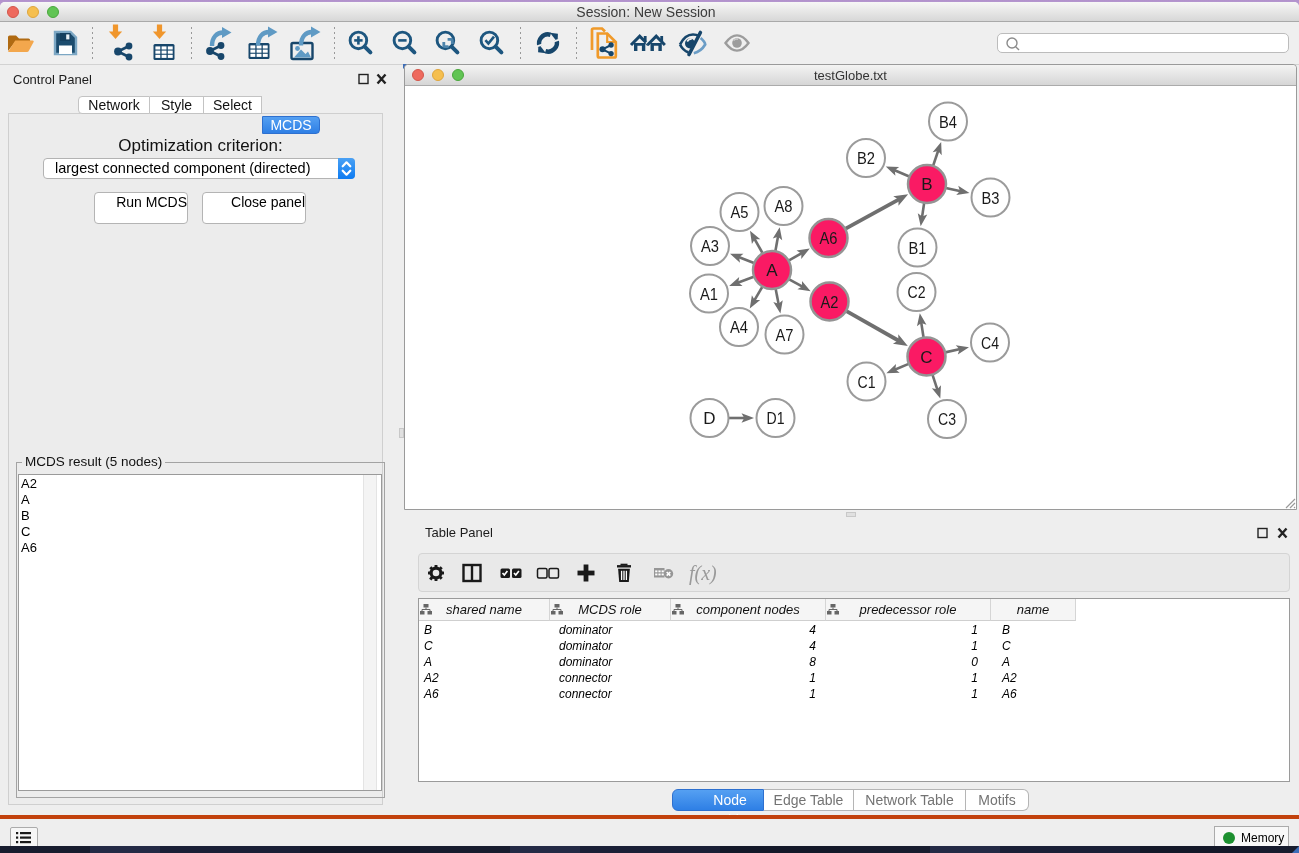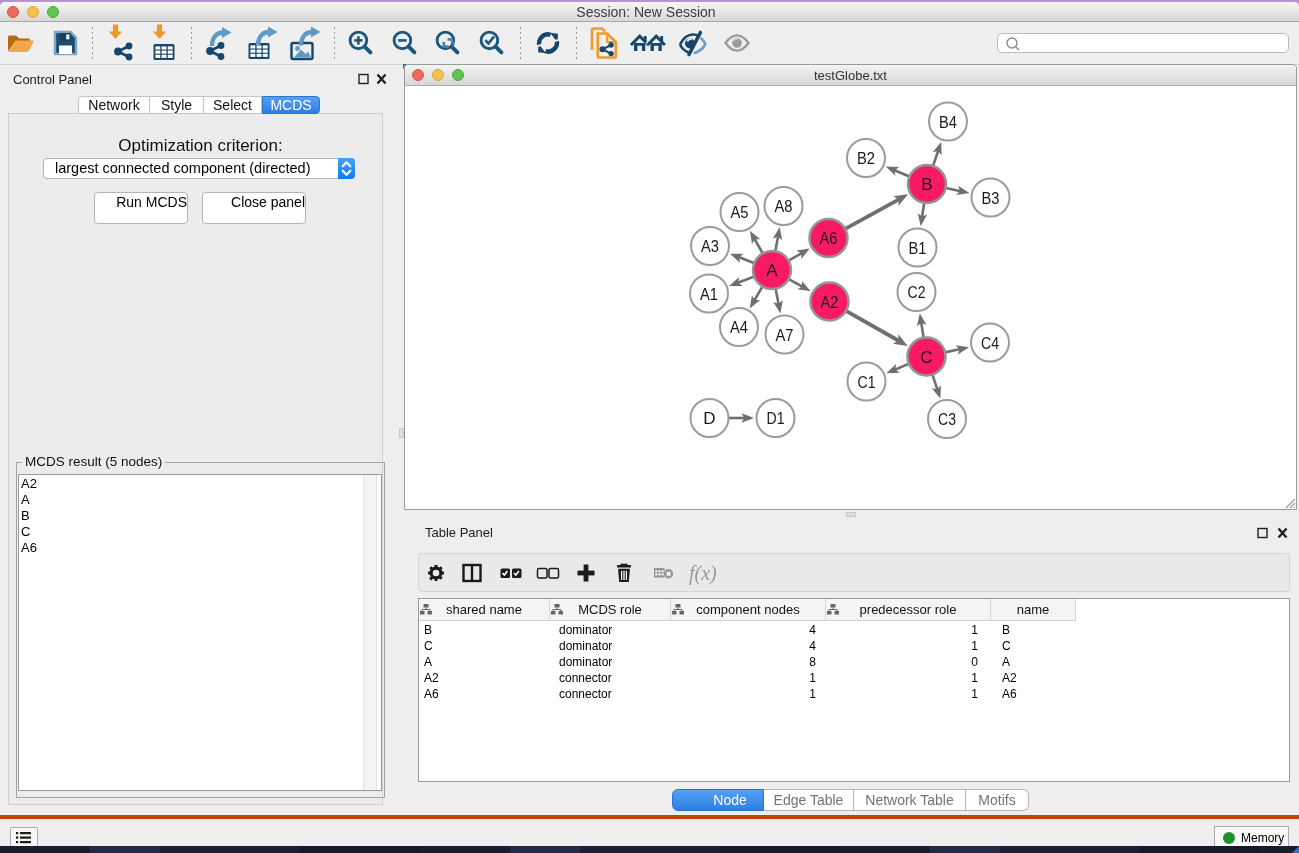--- a/index.html
+++ b/index.html
@@ -24,21 +24,21 @@
 #toolbar { left:0; top:20px; width:1299px; height:43px; background:#efefef; border-bottom:1px solid #d2d2d2; }
 .tsep { position:absolute; top:5px; height:33px; width:1px;
   background-image:repeating-linear-gradient(to bottom,#999 0 2px,transparent 2px 5px); }
 #search { position:absolute; left:997px; top:11px; width:292px; height:20px; background:#fff;
   border:1px solid #bcbcbc; border-radius:5px; }
 
 #cp-title { left:13px; top:70px; font-size:13px; color:#1c1c1c; }
 #cp-panel { left:8px; top:111px; width:375px; height:692px; background:#ececec; border:1px solid #cfcfcf; }
 .tab { position:absolute; top:94px; height:18px; background:#fff; border:1px solid #c3c3c3;
   font-size:14px; color:#111; text-align:center; line-height:16px; }
-.tab.sel { background:linear-gradient(#55a0f2,#2e7fe5); color:#fff; border-color:#2e70cf; }
+.tab.sel { background:linear-gradient(#55a0f2,#2e7fe5); color:#fff; border-color:#2e70cf;margin-top:20px; }
 
 #optlabel { left:3px; top:134px; width:395px; text-align:center; font-size:17px; color:#111; }
 #dropdown { left:43px; top:156px; width:312px; height:21px; background:#fff; border:1px solid #b3b3b3; border-radius:4px; }
 #dropdown .txt { position:absolute; left:11px; top:1px; font-size:14.5px; color:#000; }
 #dropdown .cap { position:absolute; right:-1px; top:-1px; width:17px; height:21px;
   background:linear-gradient(#4aa1f4,#0d7bf2); border-radius:0 4px 4px 0; }
 .btn { position:absolute; top:190px; height:32px; background:#ffffff;
   border:1px solid #b4b4b4; border-radius:4px; font-size:14px; color:#000000; text-align:right; line-height:18px; }
 
 #fieldset { left:16px; top:460px; width:369px; height:336px; border:1px solid #a3a3a3; }
@@ -48,21 +48,21 @@
 #scrolltrack { position:absolute; right:4px; top:0px; bottom:0px; width:14px; background:#f4f4f4; border-left:1px solid #e4e4e4; border-right:1px solid #e4e4e4; }
 
 #netwin { left:404px; top:62px; width:893px; height:446px; background:#fff;
   border:1px solid #9a9a9a; border-radius:4px 4px 0 0; }
 #nettitle { position:absolute; left:0; top:0; width:100%; height:21px; border-radius:4px 4px 0 0;
   background:linear-gradient(#f4f4f3,#d6d6d6); border-bottom:1px solid #ababab; }
 #nettitle .title { position:absolute; left:0; right:0; top:3px; text-align:center; font-size:13px; color:#333; }
 
 #tp-title { left:425px; top:523px; font-size:13px; color:#1c1c1c; }
 #tp-toolbar { left:418px; top:551px; width:872px; height:39px; background:#e9e9e9; border:1px solid #d4d4d4; border-radius:4px; }
-#tp-table { left:418px; top:596px; width:872px; height:184px; background:#fff; border:1px solid #9a9a9a; }
+#tp-table { left:418px; top:596px; width:872px; height:184px; background:#fff; border:1px solid #9a9a9a;font-style:italic; }
 .th { position:absolute; top:0px; height:22px; background:#f5f5f5; border-right:1px solid #d5d5d5; border-bottom:1px solid #cfcfcf;
   font-size:13px; color:#111; }
 .th .lbl { position:absolute; top:3px; left:0; right:0; text-align:center; }
 .td { position:absolute; font-size:12px; color:#000; height:16px; }
 
 .btab { position:absolute; top:787px; height:22px; background:#fff; border:1px solid #b5b5b5;
   font-size:14px; color:#737373; text-align:center; line-height:20px; }
 .btab.sel { background:linear-gradient(#55a0f2,#2e7fe5); color:#fff; border-color:#2e70cf;padding-left:24px; }
 
 #statusbar { left:0; top:813px; width:1299px; height:31px; background:#eeeeee; border-top:4px solid #c2410c; }

